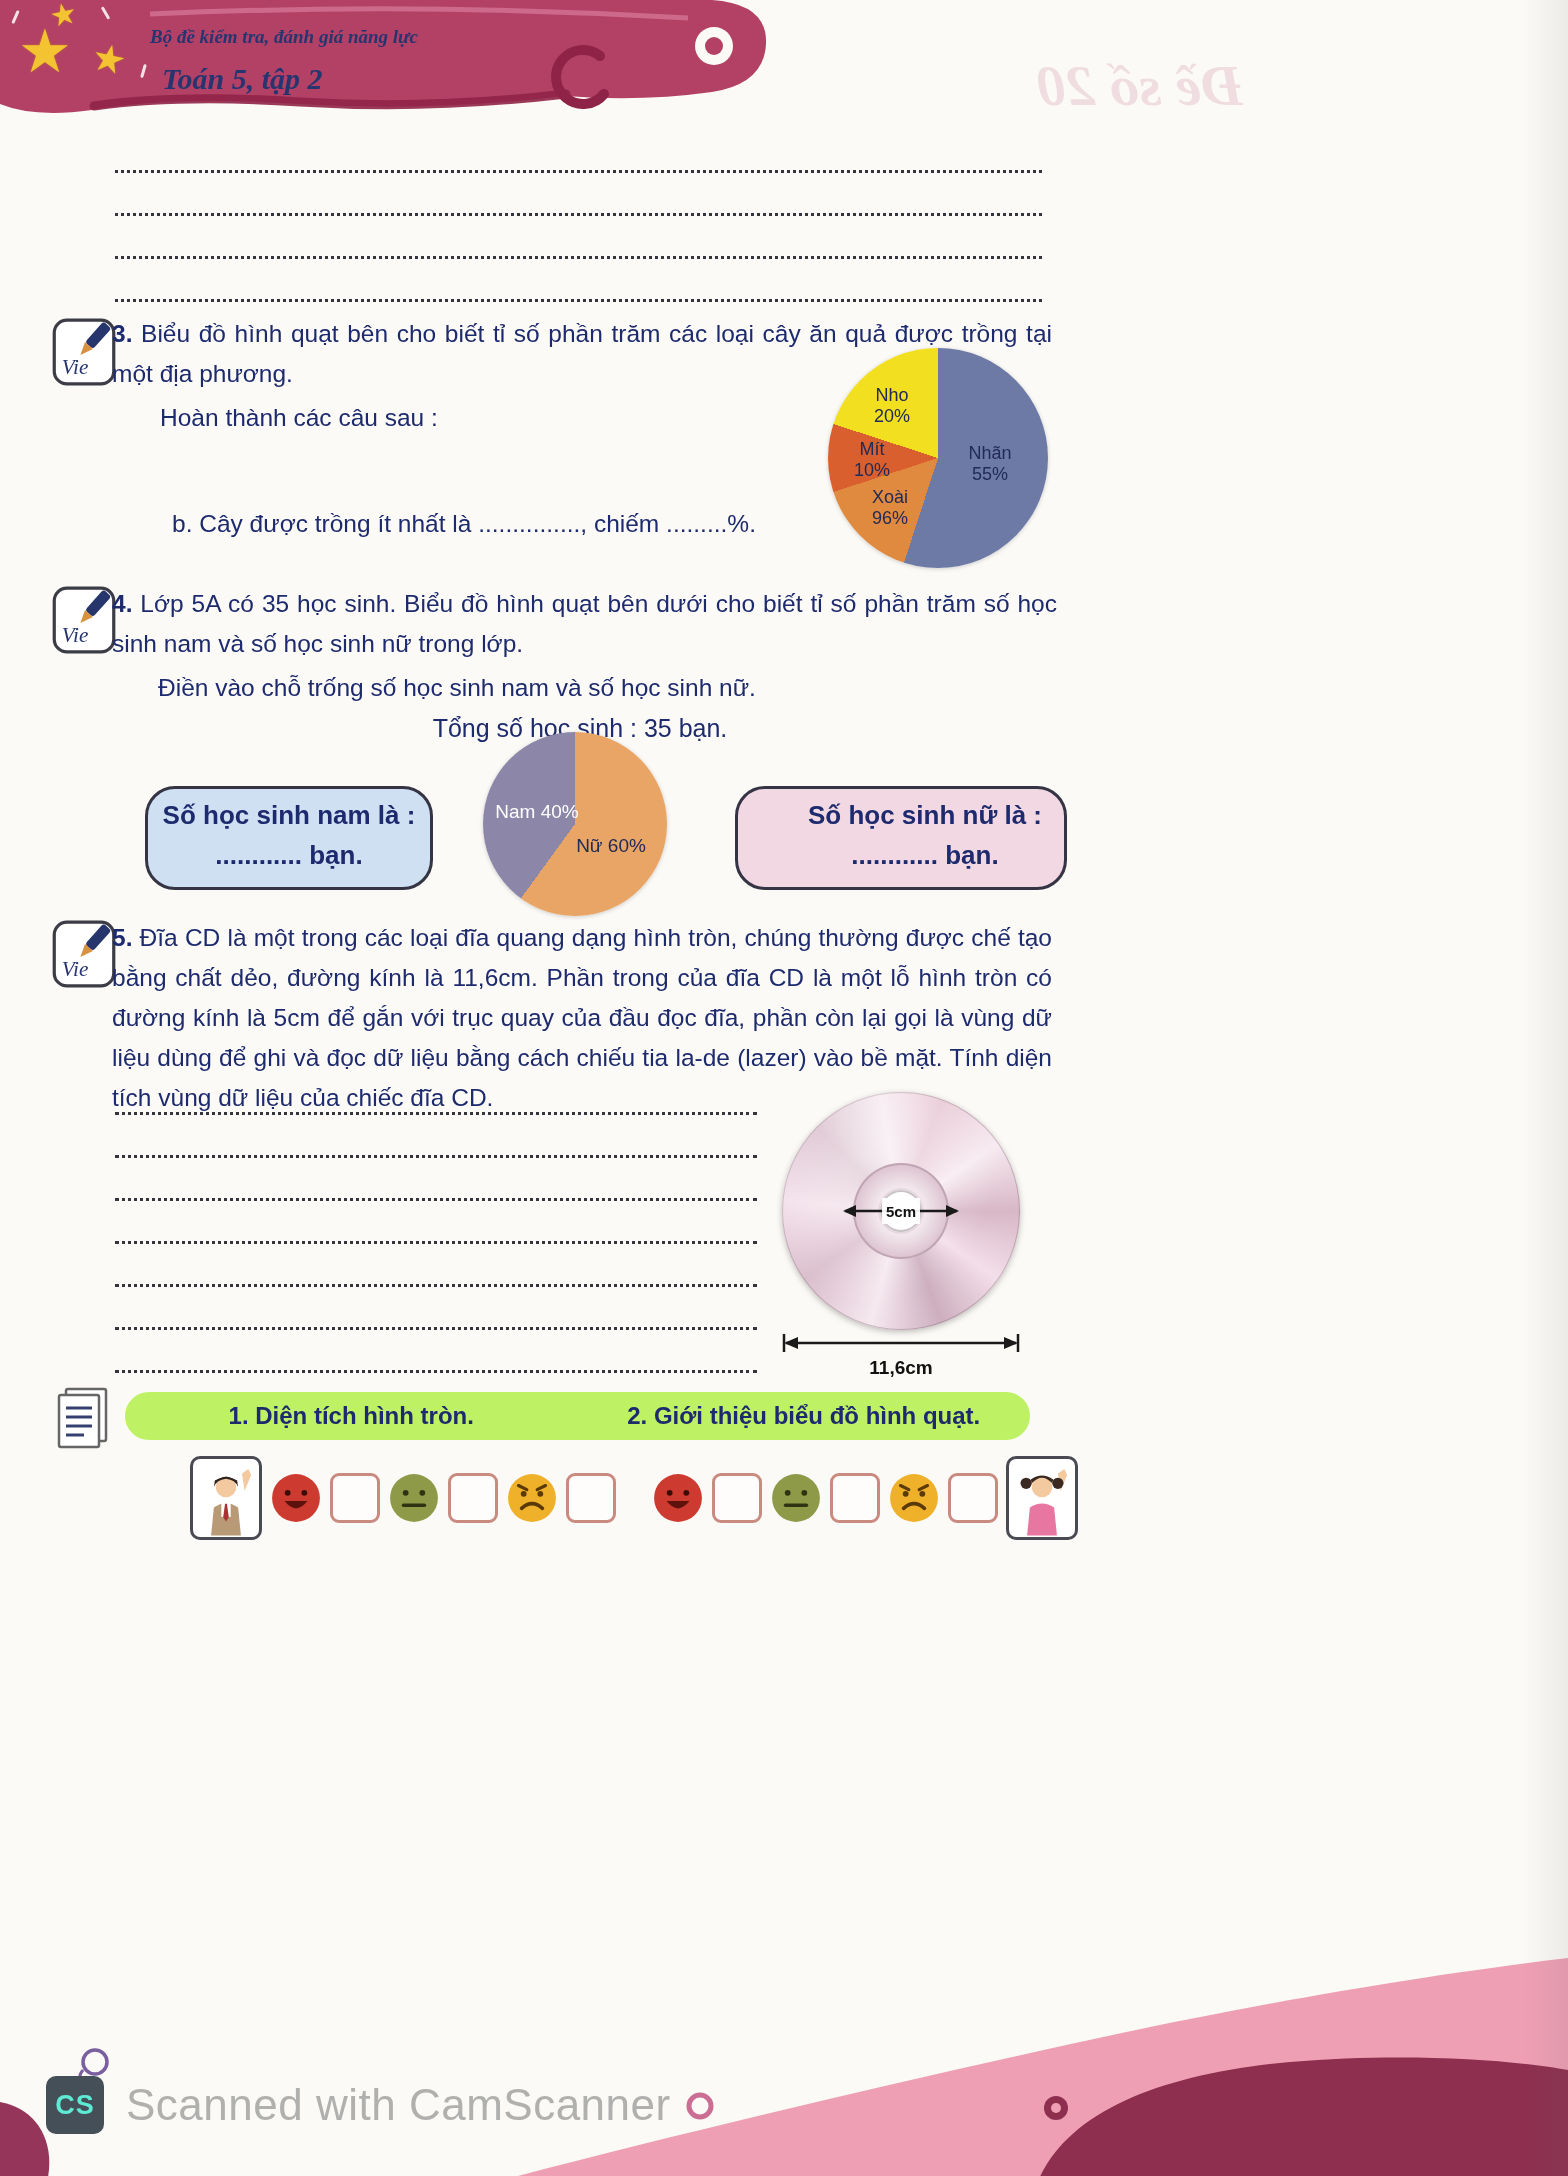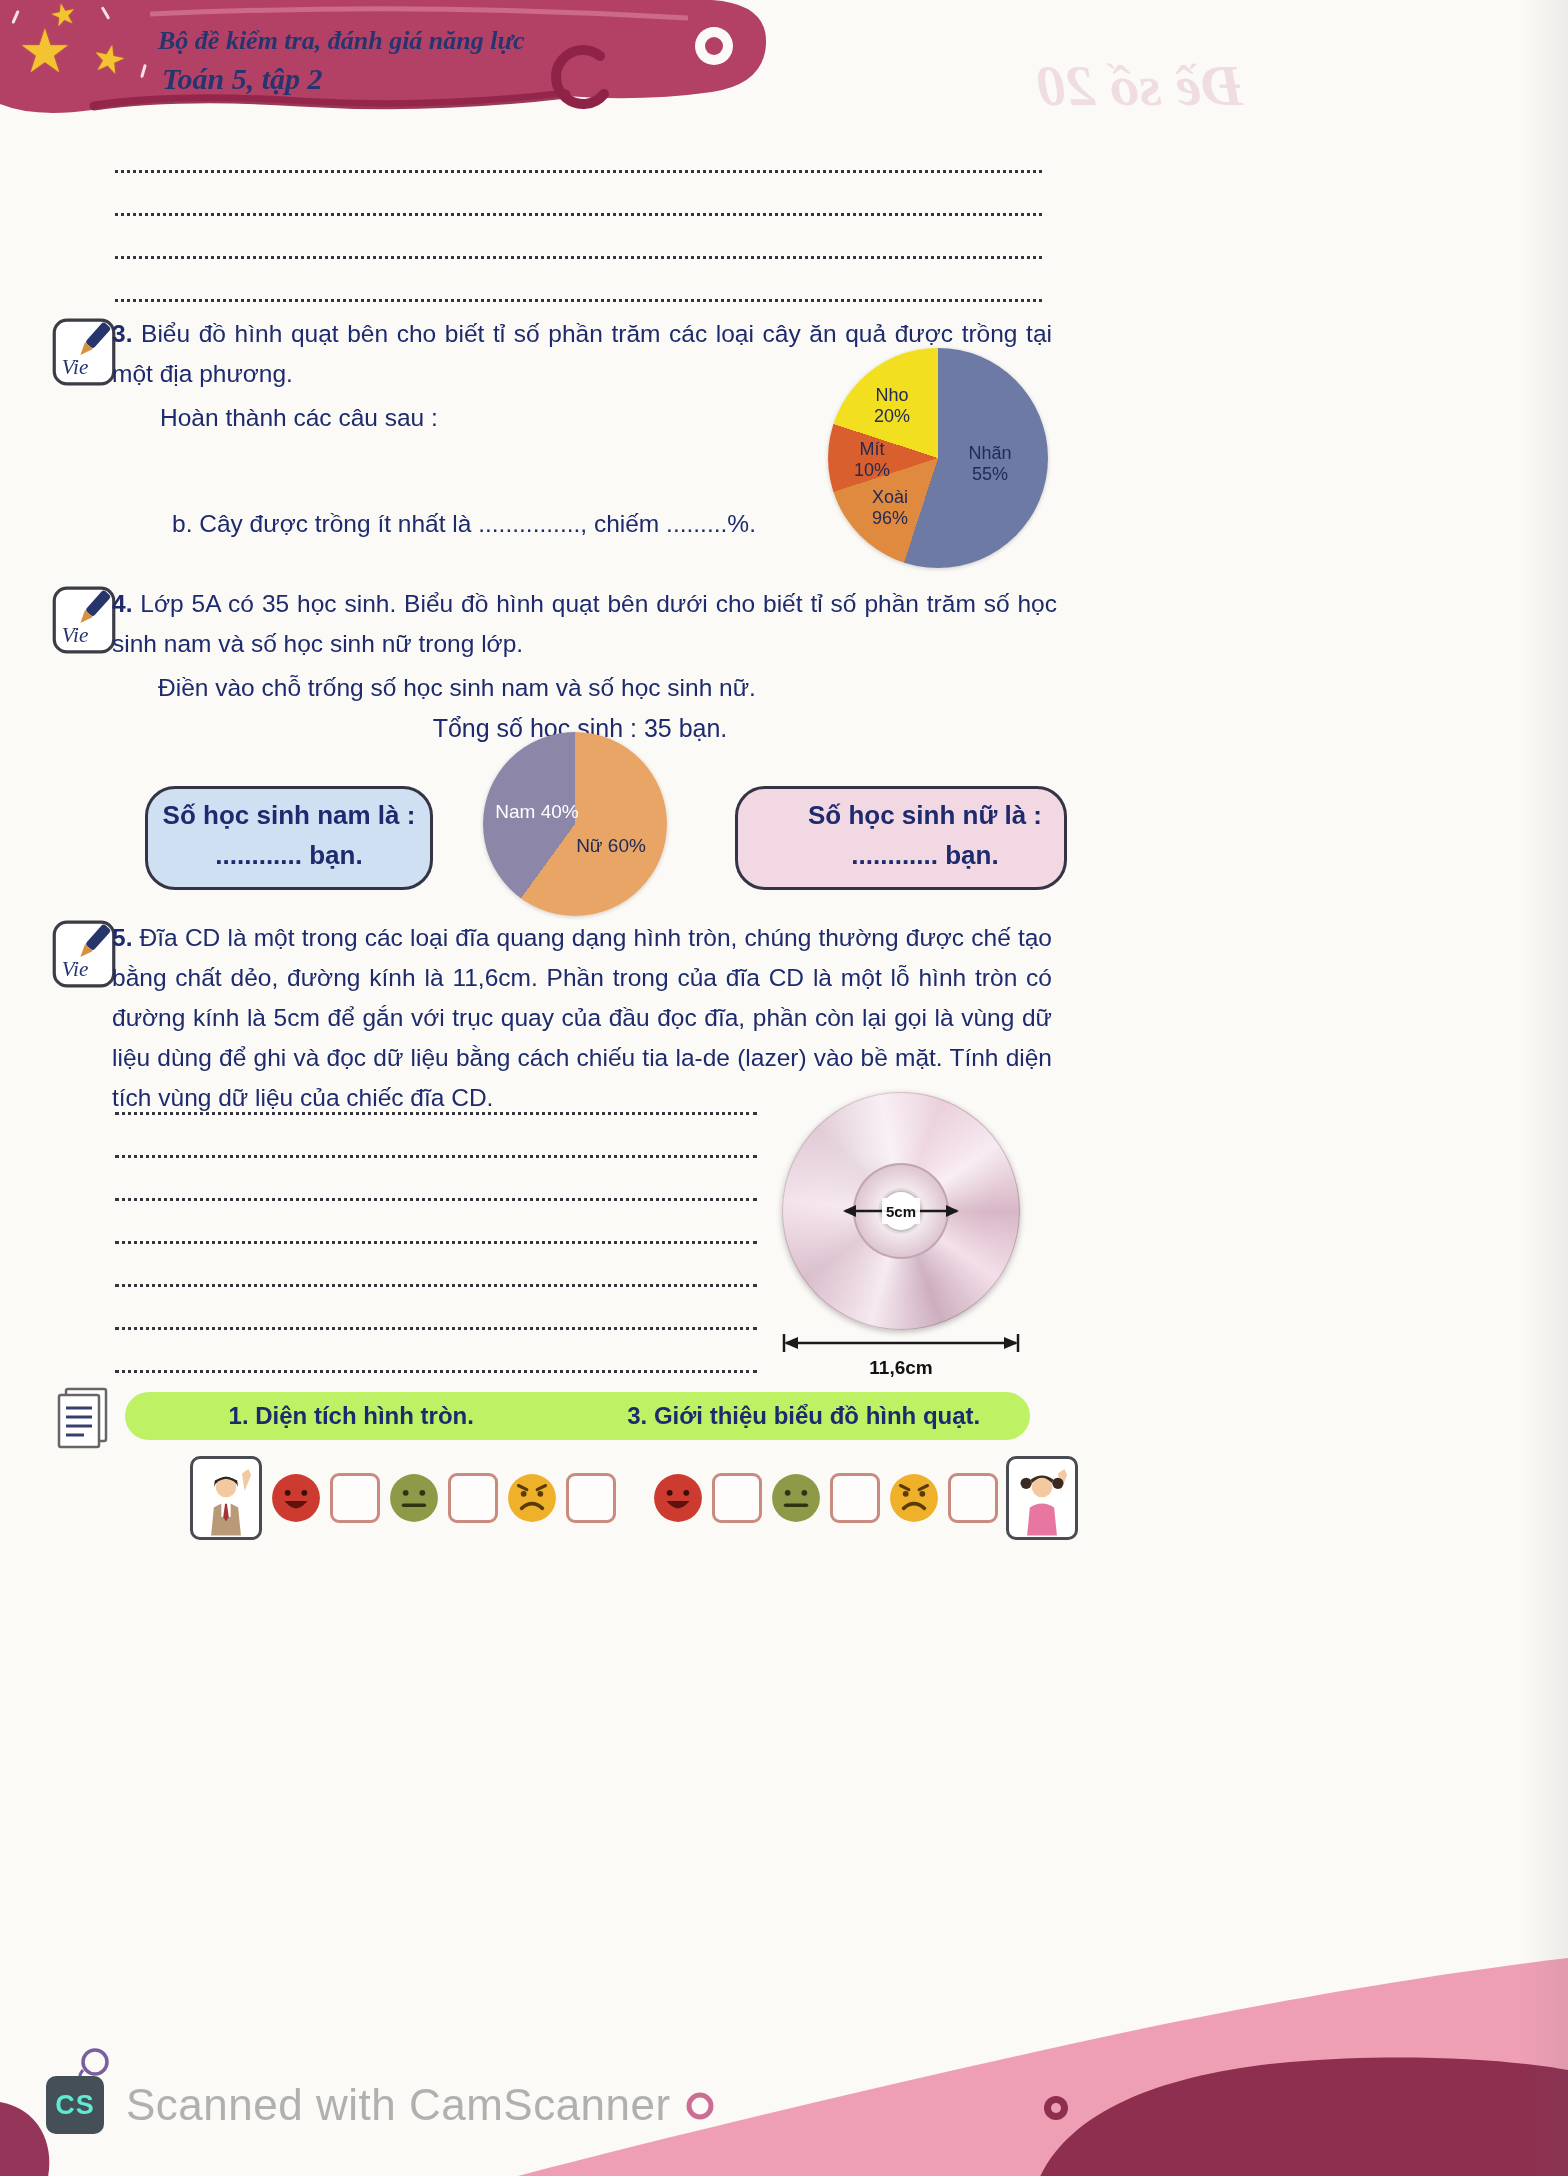--- a/index.html
+++ b/index.html
@@ -7,21 +7,21 @@
     width:1568px;height:2176px;position:relative;overflow:hidden;
     background:#fbfaf6;
     font-family:"Liberation Sans","DejaVu Sans",sans-serif;
     color:#1d2a6e;
   }
   .abs{position:absolute;}
   
   .banner-svg{position:absolute;left:0;top:0;}
   .banner-text{position:absolute;font-family:"Liberation Serif","DejaVu Serif",serif;
     font-style:italic;font-weight:bold;color:#26356f;white-space:nowrap;}
-  .banner-line1{left:158px;top:26px;font-size:26px;}
+  .banner-line1{left:150px;top:26px;font-size:19px;}
   .banner-line2{left:162px;top:62px;font-size:30px;}
   .star{position:absolute;color:#f4c332;text-shadow:0 0 2px #c8861a;line-height:1;}
   .spark{position:absolute;width:3px;height:14px;background:#fff;opacity:.85;border-radius:2px;}
   .bleed{position:absolute;left:960px;top:52px;width:360px;text-align:center;
     font-family:"Liberation Serif","DejaVu Serif",serif;font-weight:bold;font-style:italic;
     font-size:58px;color:#dfb3c2;opacity:.4;transform:scaleX(-1);}
   
   .dotline{position:absolute;height:0;border-bottom:3px dotted #34343c;}
   
   .para{position:absolute;font-size:24.5px;line-height:40px;text-align:justify;color:#1d2a6e;}
@@ -226,21 +226,21 @@
   <svg class="doc-icon" width="58" height="64" viewBox="0 0 58 64">
     <rect x="12" y="3" width="40" height="52" rx="2" fill="#fff" stroke="#666" stroke-width="2.5"></rect>
     <rect x="5" y="9" width="40" height="52" rx="2" fill="#fff" stroke="#666" stroke-width="2.5"></rect>
     <line x1="12" y1="22" x2="38" y2="22" stroke="#35406e" stroke-width="3"></line>
     <line x1="12" y1="31" x2="38" y2="31" stroke="#35406e" stroke-width="3"></line>
     <line x1="12" y1="40" x2="38" y2="40" stroke="#35406e" stroke-width="3"></line>
     <line x1="12" y1="49" x2="30" y2="49" stroke="#35406e" stroke-width="3"></line>
   </svg>
   <div class="topic-banner">
     <span>1. Diện tích hình tròn.</span>
-    <span>3. Giới thiệu biểu đồ hình quạt.</span>
+    <span>2. Giới thiệu biểu đồ hình quạt.</span>
   </div>
 
   <div class="rate-group rate-left">
     <div class="char-box">
       <svg width="56" height="70" viewBox="0 0 60 72">
         <path d="M46 6 L52 0 L56 6 L52 24 Z" fill="#f3c9a0" transform="rotate(10 50 12)"></path>
         <circle cx="30" cy="20" r="11" fill="#f3c9a0"></circle>
         <path d="M18 16 Q30 2 42 16 L42 13 Q30 6 18 13 Z" fill="#2e2420"></path>
         <path d="M18 14 Q30 4 42 14 L43 20 Q40 12 30 11 Q20 12 17 20 Z" fill="#2e2420"></path>
         <path d="M14 72 L17 42 Q30 32 43 42 L46 72 Z" fill="#b99a77"></path>

